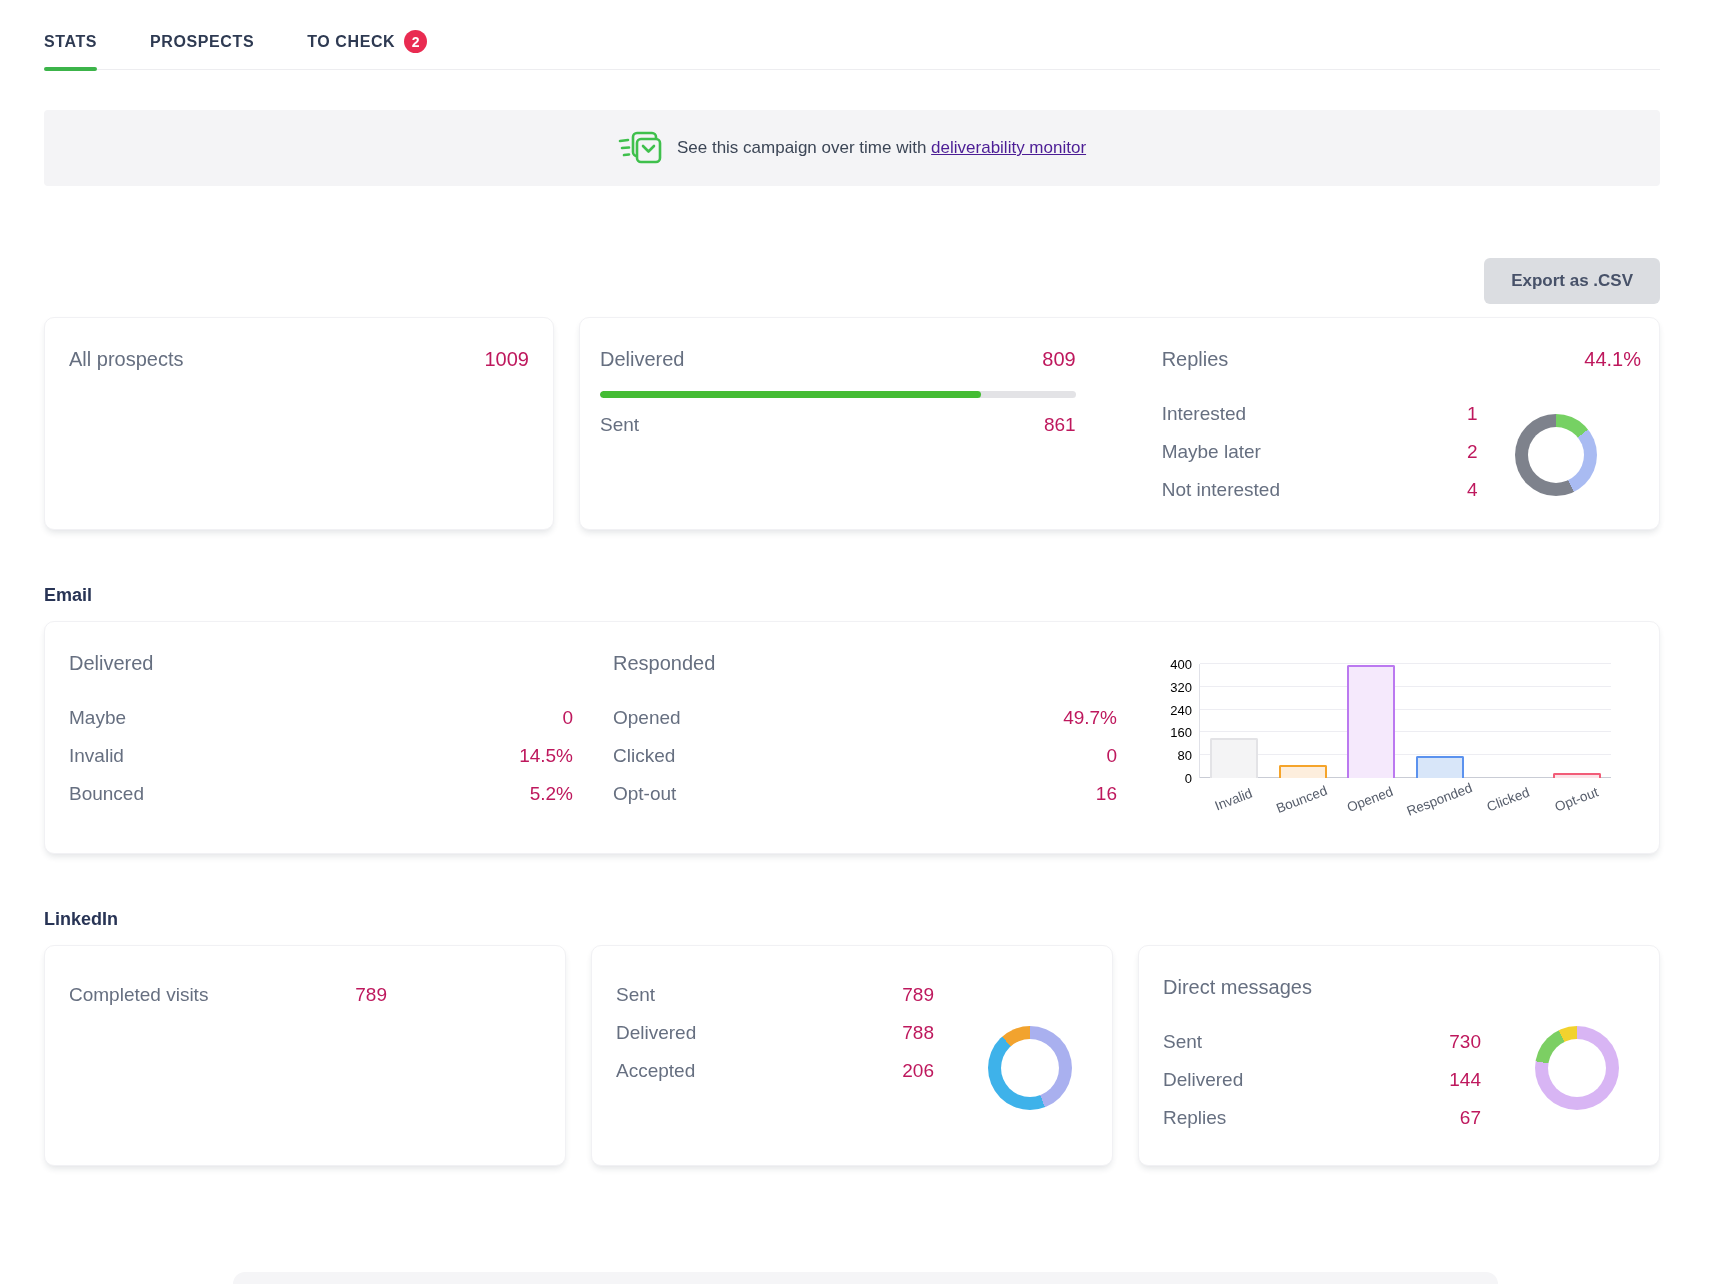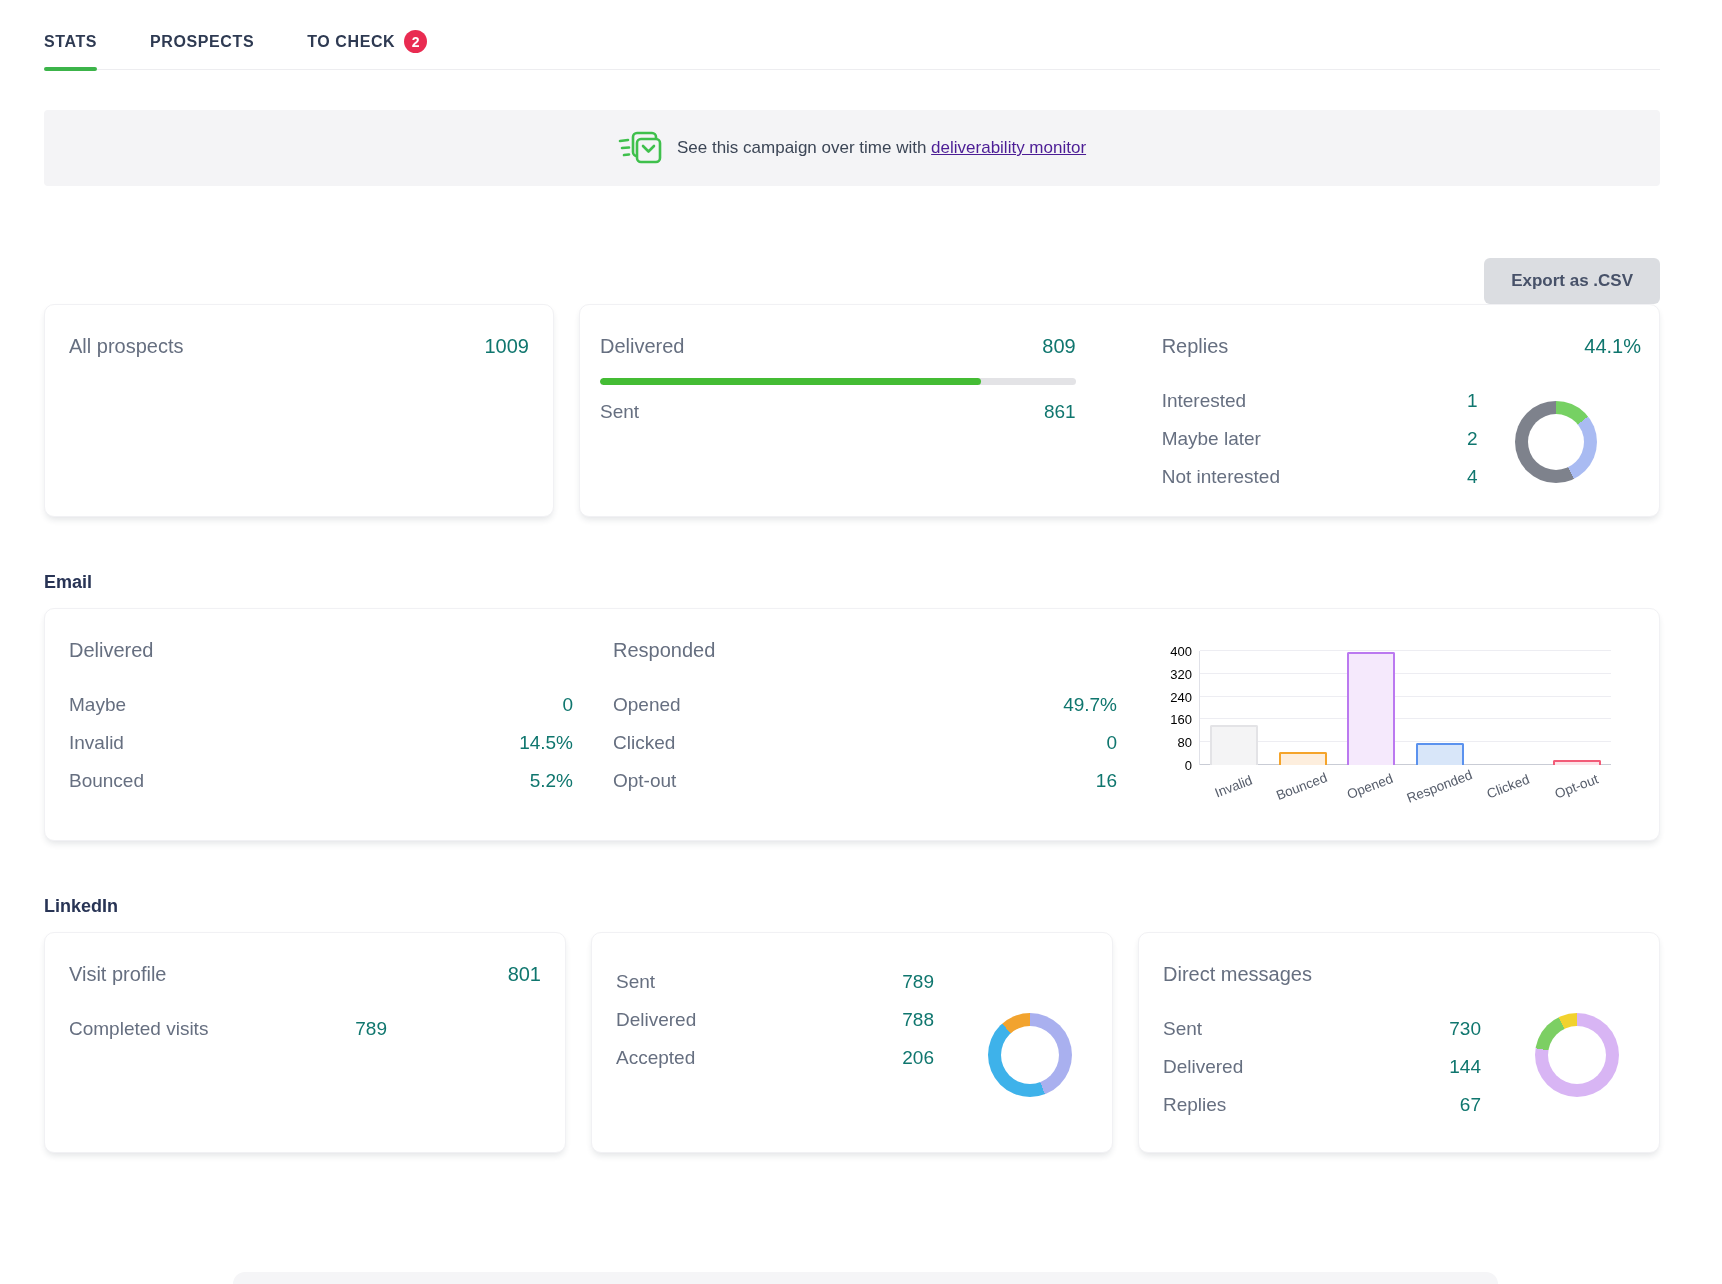--- a/index.html
+++ b/index.html
@@ -31,26 +31,26 @@
   .export-row { margin-top:72px; display:flex; justify-content:flex-end;align-items:center; }
   .export-btn { background:#dbdde1; border:none; border-radius:6px; padding:13px 27px;
                 font-family:"Liberation Sans",sans-serif; font-size:17px; font-weight:bold;
                 color:#475168; cursor:pointer; }
 
   
   .section-heading { margin-top:55px; margin-bottom:15px; font-size:18px; font-weight:bold; color:#283455; }
   .card { background:#fff; border:1px solid #f1f1f4; border-radius:10px;
           box-shadow:0 4px 7px -2px rgba(30,40,60,.14); padding:30px 24px; }
   .row-general { display:grid; grid-template-columns:510px 1fr; gap:25px; }
-  .row-general .card { height:213px; }
+  .row-general .card { height:213px;margin-top:13px; }
   .split { display:grid; grid-template-columns:1.06fr 1fr; padding:30px 18px 30px 20px; }
 
   .stat-row { display:flex; justify-content:space-between; align-items:center; font-size:19px; }
   .stat-row .lbl { color:#666f80; }
-  .stat-row .val { color:#0f766e; }
+  .stat-row .val { color:#be185d; }
   .stat-row.main { font-size:20px; margin-bottom:24px; }
   .rows .stat-row { height:38px; }
 
   .progress { width:100%; height:7px; border-radius:4px; background:#e3e3e6; overflow:hidden; margin:-4px 0 16px; }
   .progress-fill { height:100%; background:#44bc34; border-radius:4px; }
 
   .half { position:relative; }
   .half-left { padding-right:60px; }
   .half-right { padding-left:26px; }
   .half-right .rows { width:316px; }
@@ -274,24 +274,20 @@
             <span>Opt-out</span>
           </div>
         </div>
     </div>
   </div>
 
   <h3 class="section-heading">LinkedIn</h3>
   <div class="row-linkedin">
 
     <div class="card">
-      <div class="stat-row main">
-        <span class="lbl">Visit profile</span>
-        <span class="val">801</span>
-      </div>
       <div class="rows">
 
           <div class="stat-row">
             <span class="lbl">Completed visits</span>
             <span class="val">789</span>
           </div>
         </div>
     </div>
 
     <div class="card">

